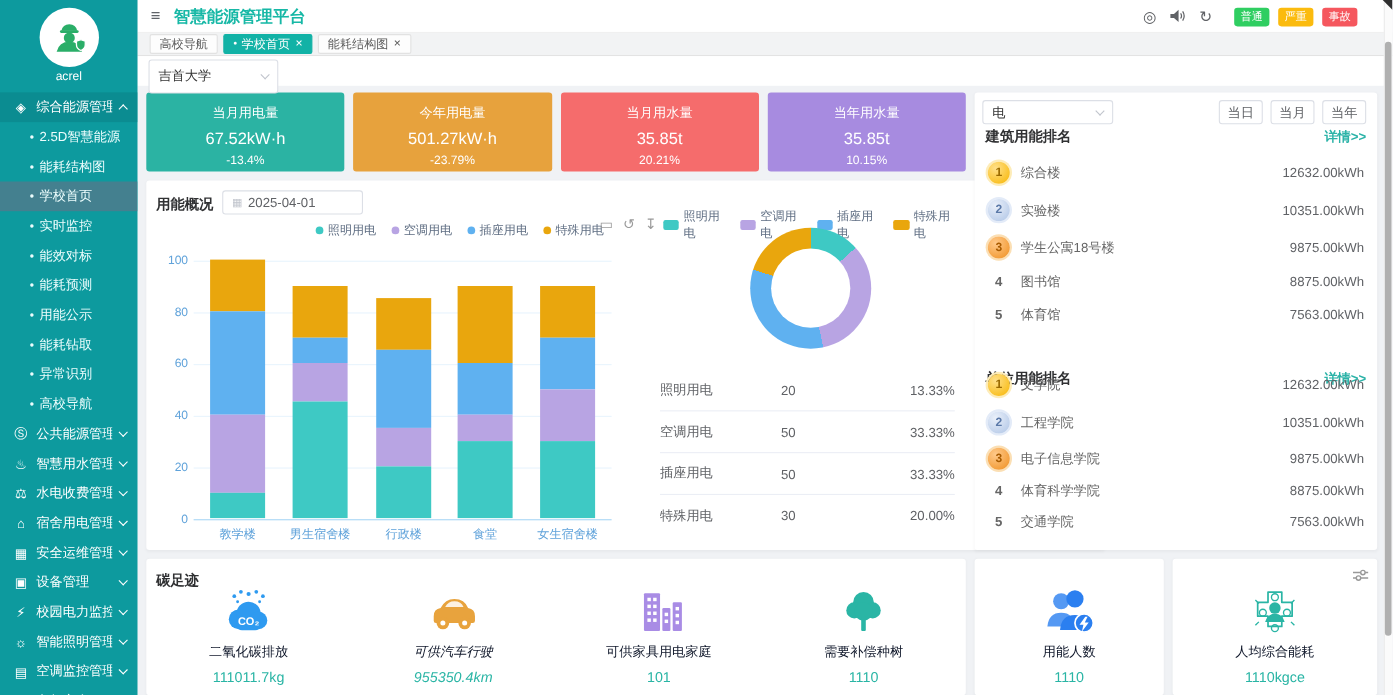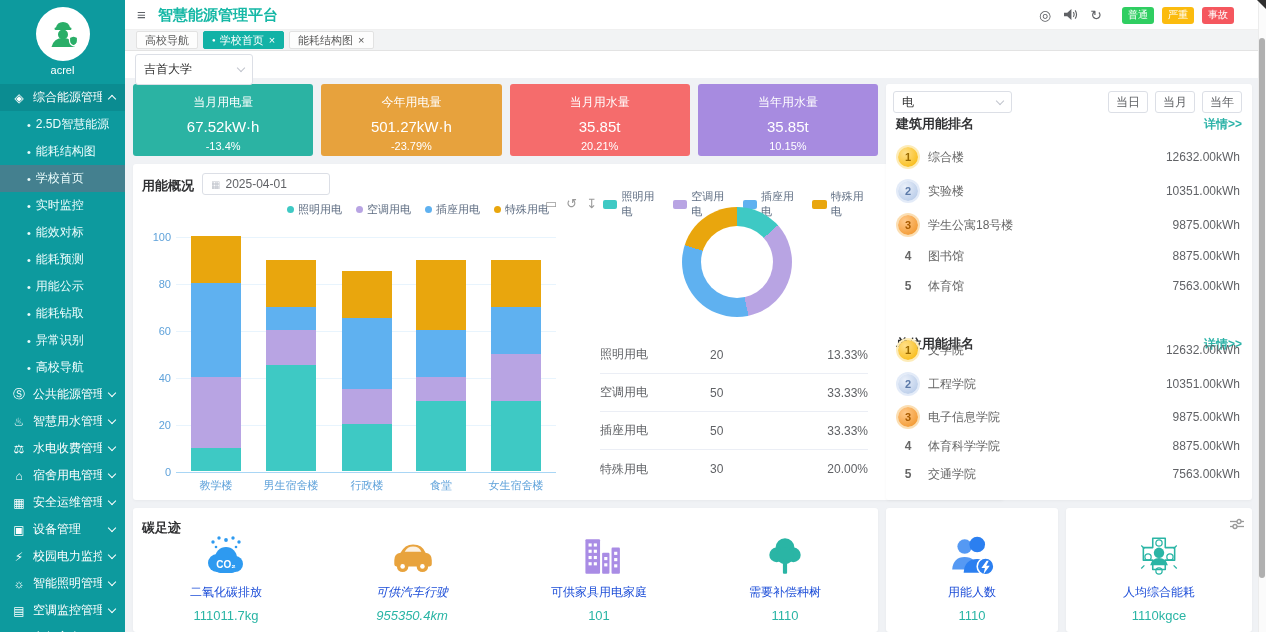--- a/index.html
+++ b/index.html
@@ -95,21 +95,21 @@
   .medal3 { background: radial-gradient(circle at 35% 30%, #ffc98a, #ef8f1f); color: #a85b00; box-shadow: 0 0 0 2px #fbdfb4; }
   .plainrank { width: 20px; text-align: center; font-size: 12px; font-weight: bold; color: #666; flex: none; }
   .rname { margin-left: 10px; font-size: 12px; color: #666; flex: 1; }
   .rval { font-size: 12px; color: #606266; }
 
   
   #carbon { left: 133px; top: 508px; width: 745px; height: 124px; }
   #carbon .sec-title { position: absolute; left: 9px; top: 11px; }
   .citem { position: absolute; top: 0; width: 186px; height: 124px; text-align: center; }
   .cicon { margin-top: 24px; height: 50px; display: flex; align-items: center; justify-content: center; }
-  .clabel { font-size: 12px; color: #1d4ed8; margin-top: 2px; }
+  .clabel { font-size: 12px; color: #0f172a; margin-top: 2px; }
   .cvalue { font-size: 13px; color: #2ab5a5; margin-top: 7px; }
   .minicard { text-align: center; }
   .sliders { position: absolute; right: 8px; top: 8px; cursor: pointer; }
 
   
   .scrollbar { position: absolute; right: 0; top: 0; width: 8px; height: 632px; background: #fbfbfb; border-left: 1px solid #ececec; z-index: 9; }
   .thumb { position: absolute; right: 1px; top: 38px; width: 6px; height: 540px; background: #b0b0b0; border-radius: 3px; }
   .corner { position: absolute; right: 0; top: 0; width: 0; height: 0; border-top: 9px solid #2f2f2f; border-left: 9px solid transparent; z-index: 10; }
 </style>
 </head>

